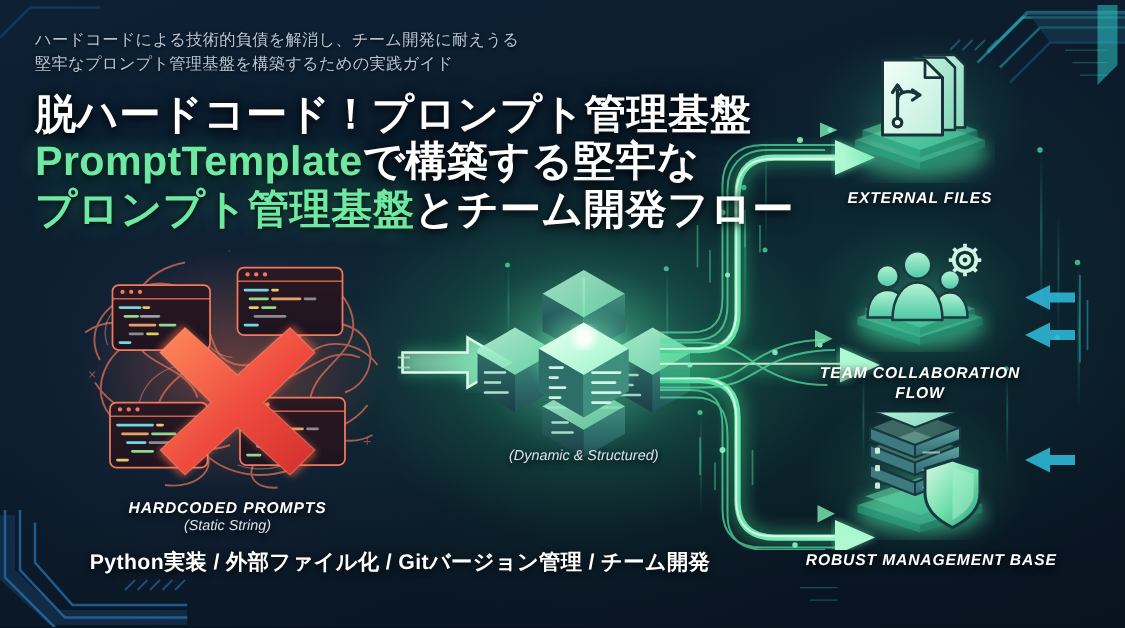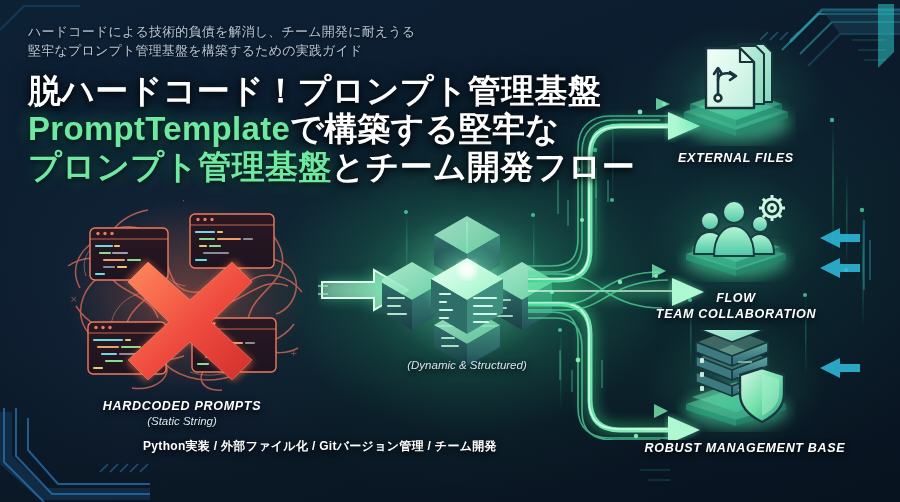--- a/index.html
+++ b/index.html
@@ -38,21 +38,21 @@
   .label .l1{
     color:#fff; font-size:12.5px; font-weight:700; letter-spacing:.7px; line-height:16px;
     text-shadow:0 2px 6px rgba(0,0,0,.95);
   }
   .label .l2{
     color:#d7e3ec; font-size:11.5px; font-weight:400; line-height:15px;
     text-shadow:0 2px 6px rgba(0,0,0,.95);
   }
   #footer-tags{
     position:absolute; left:0; top:438px; width:640px; text-align:center;
-    color:#ffffff; font-size:12px; font-weight:700; letter-spacing:.3px;
+    color:#ffffff; font-size:17px; font-weight:700; letter-spacing:.3px;
     text-shadow:0 2px 6px rgba(0,0,0,.95);
   }
   .art{ position:absolute; }
 </style>
 </head>
 <body>
 
 <div id="stage">
 
   <svg class="art" style="left:0;top:0" width="900" height="502" viewBox="0 0 900 502">
@@ -576,22 +576,22 @@
         <circle cx="0" cy="0" r="9"></circle>
         <circle cx="0" cy="0" r="3.4"></circle>
         <path d="M0 -13 v4 M0 13 v-4 M-13 0 h4 M13 0 h-4
                  M-9.2 -9.2 l2.8 2.8 M9.2 9.2 l-2.8 -2.8
                  M9.2 -9.2 l-2.8 2.8 M-9.2 9.2 l2.8 -2.8"></path>
       </g>
     </g>
   </svg>
 
   <div class="label" style="left:636px;top:290px;width:200px;">
+    <div class="l1">TEAM COLLABORATION</div>
     <div class="l1">FLOW</div>
-    <div class="l1">TEAM COLLABORATION</div>
   </div>
 
   <svg class="art" style="left:676px;top:330px;" width="120" height="106" viewBox="0 0 120 106">
     <defs>
       <linearGradient id="srvTop" x1="0" y1="0" x2="1" y2="1">
         <stop offset="0%" stop-color="#cdf6e2"></stop>
           <stop offset="100%" stop-color="#7ed9bd"></stop>
       </linearGradient>
       <linearGradient id="srvFace" x1="0" y1="0" x2="0" y2="1">
         <stop offset="0%" stop-color="#5fa9a2"></stop>

